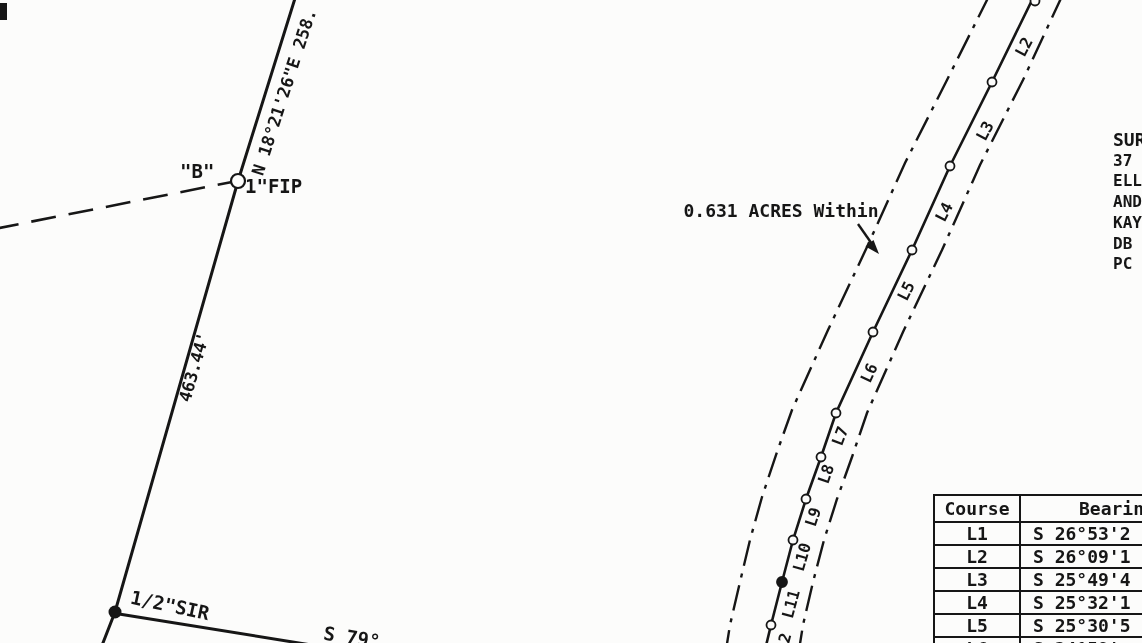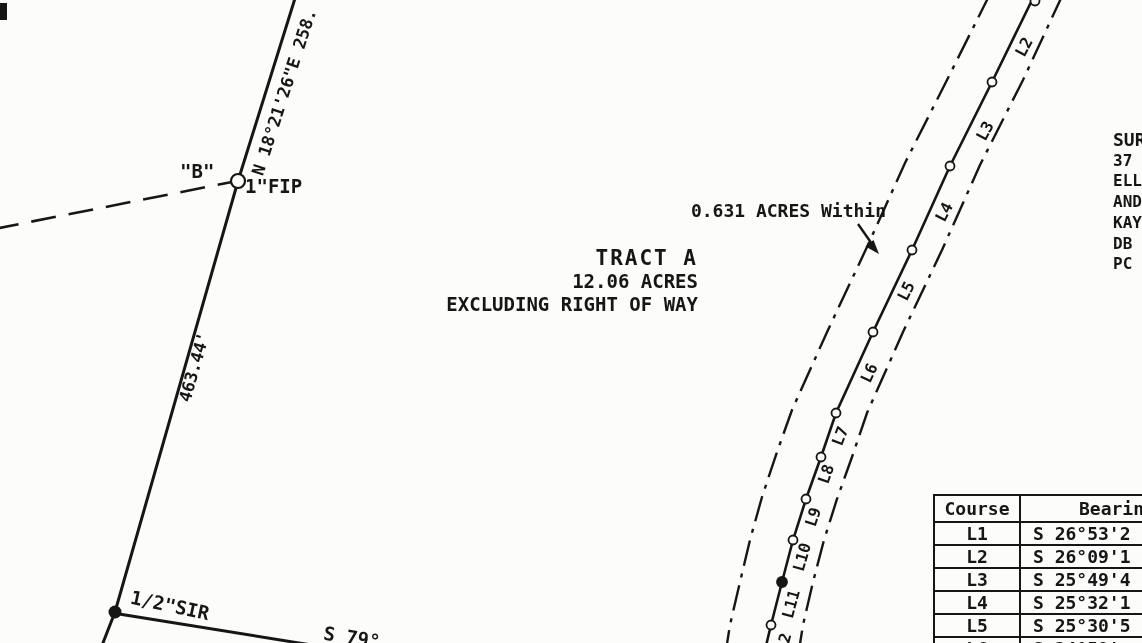--- a/index.html
+++ b/index.html
@@ -5,21 +5,21 @@
   html,body{margin:0;padding:0;background:#e8e8e8;}
   #plat{
     position:relative;width:1142px;height:643px;overflow:hidden;
     background:#fcfcfb;color:#161616;
     font-family:"DejaVu Sans Mono","Liberation Mono",monospace;
     font-weight:700;
   }
   #plat svg{position:absolute;left:0;top:0;}
   .lbl{position:absolute;white-space:nowrap;color:#161616;}
   .rot{transform-origin:center center;}
-  .center{text-align:right;}
+  .center{text-align:center;}
   
   #course-table{
     position:absolute;left:933px;top:494px;width:300px;
     border-collapse:collapse;table-layout:fixed;
     font-family:"DejaVu Sans Mono","Liberation Mono",monospace;
     font-weight:700;font-size:18px;color:#161616;
   }
   #course-table td,#course-table th{
     border:2px solid #161616;padding:0;height:21px;line-height:21px;
     overflow:hidden;white-space:nowrap;background:#fcfcfb;
@@ -70,25 +70,20 @@
       <circle cx="782" cy="582" r="5" fill="#161616" stroke="#161616" stroke-width="1.8"></circle>
       <circle cx="771" cy="625" r="4.5" fill="#fcfcfb" stroke="#161616" stroke-width="1.8"></circle>
     </g>
 
     <g>
       <line x1="858" y1="224" x2="872" y2="244" stroke="#161616" stroke-width="2.4"></line>
       <polygon points="879,254 865.5,246.5 873.5,240" fill="#161616"></polygon>
     </g>
   </svg>
 
-  <div class="lbl center" style="left:408px;top:247px;width:290px;font-size:19px;line-height:23px;">
-    <div style="font-size:21px;letter-spacing:2px;">TRACT A</div>
-    <div>12.06 ACRES</div>
-    <div>EXCLUDING RIGHT OF WAY</div>
-  </div>
 
   <div class="lbl center" style="left:676px;top:200px;width:210px;font-size:18px;line-height:22px;">
     <div>0.631 ACRES Within</div>
   </div>
 
   <div class="lbl rot" style="left:284px;top:92px;font-size:17px;transform:translate(-50%,-50%) rotate(-72deg);">N 18°21'26"E 258.</div>
 
   <div class="lbl rot" style="left:194px;top:367px;font-size:17px;transform:translate(-50%,-50%) rotate(-74deg);">463.44'</div>
 
   <div class="lbl" style="left:180px;top:160px;font-size:19px;">"B"</div>

